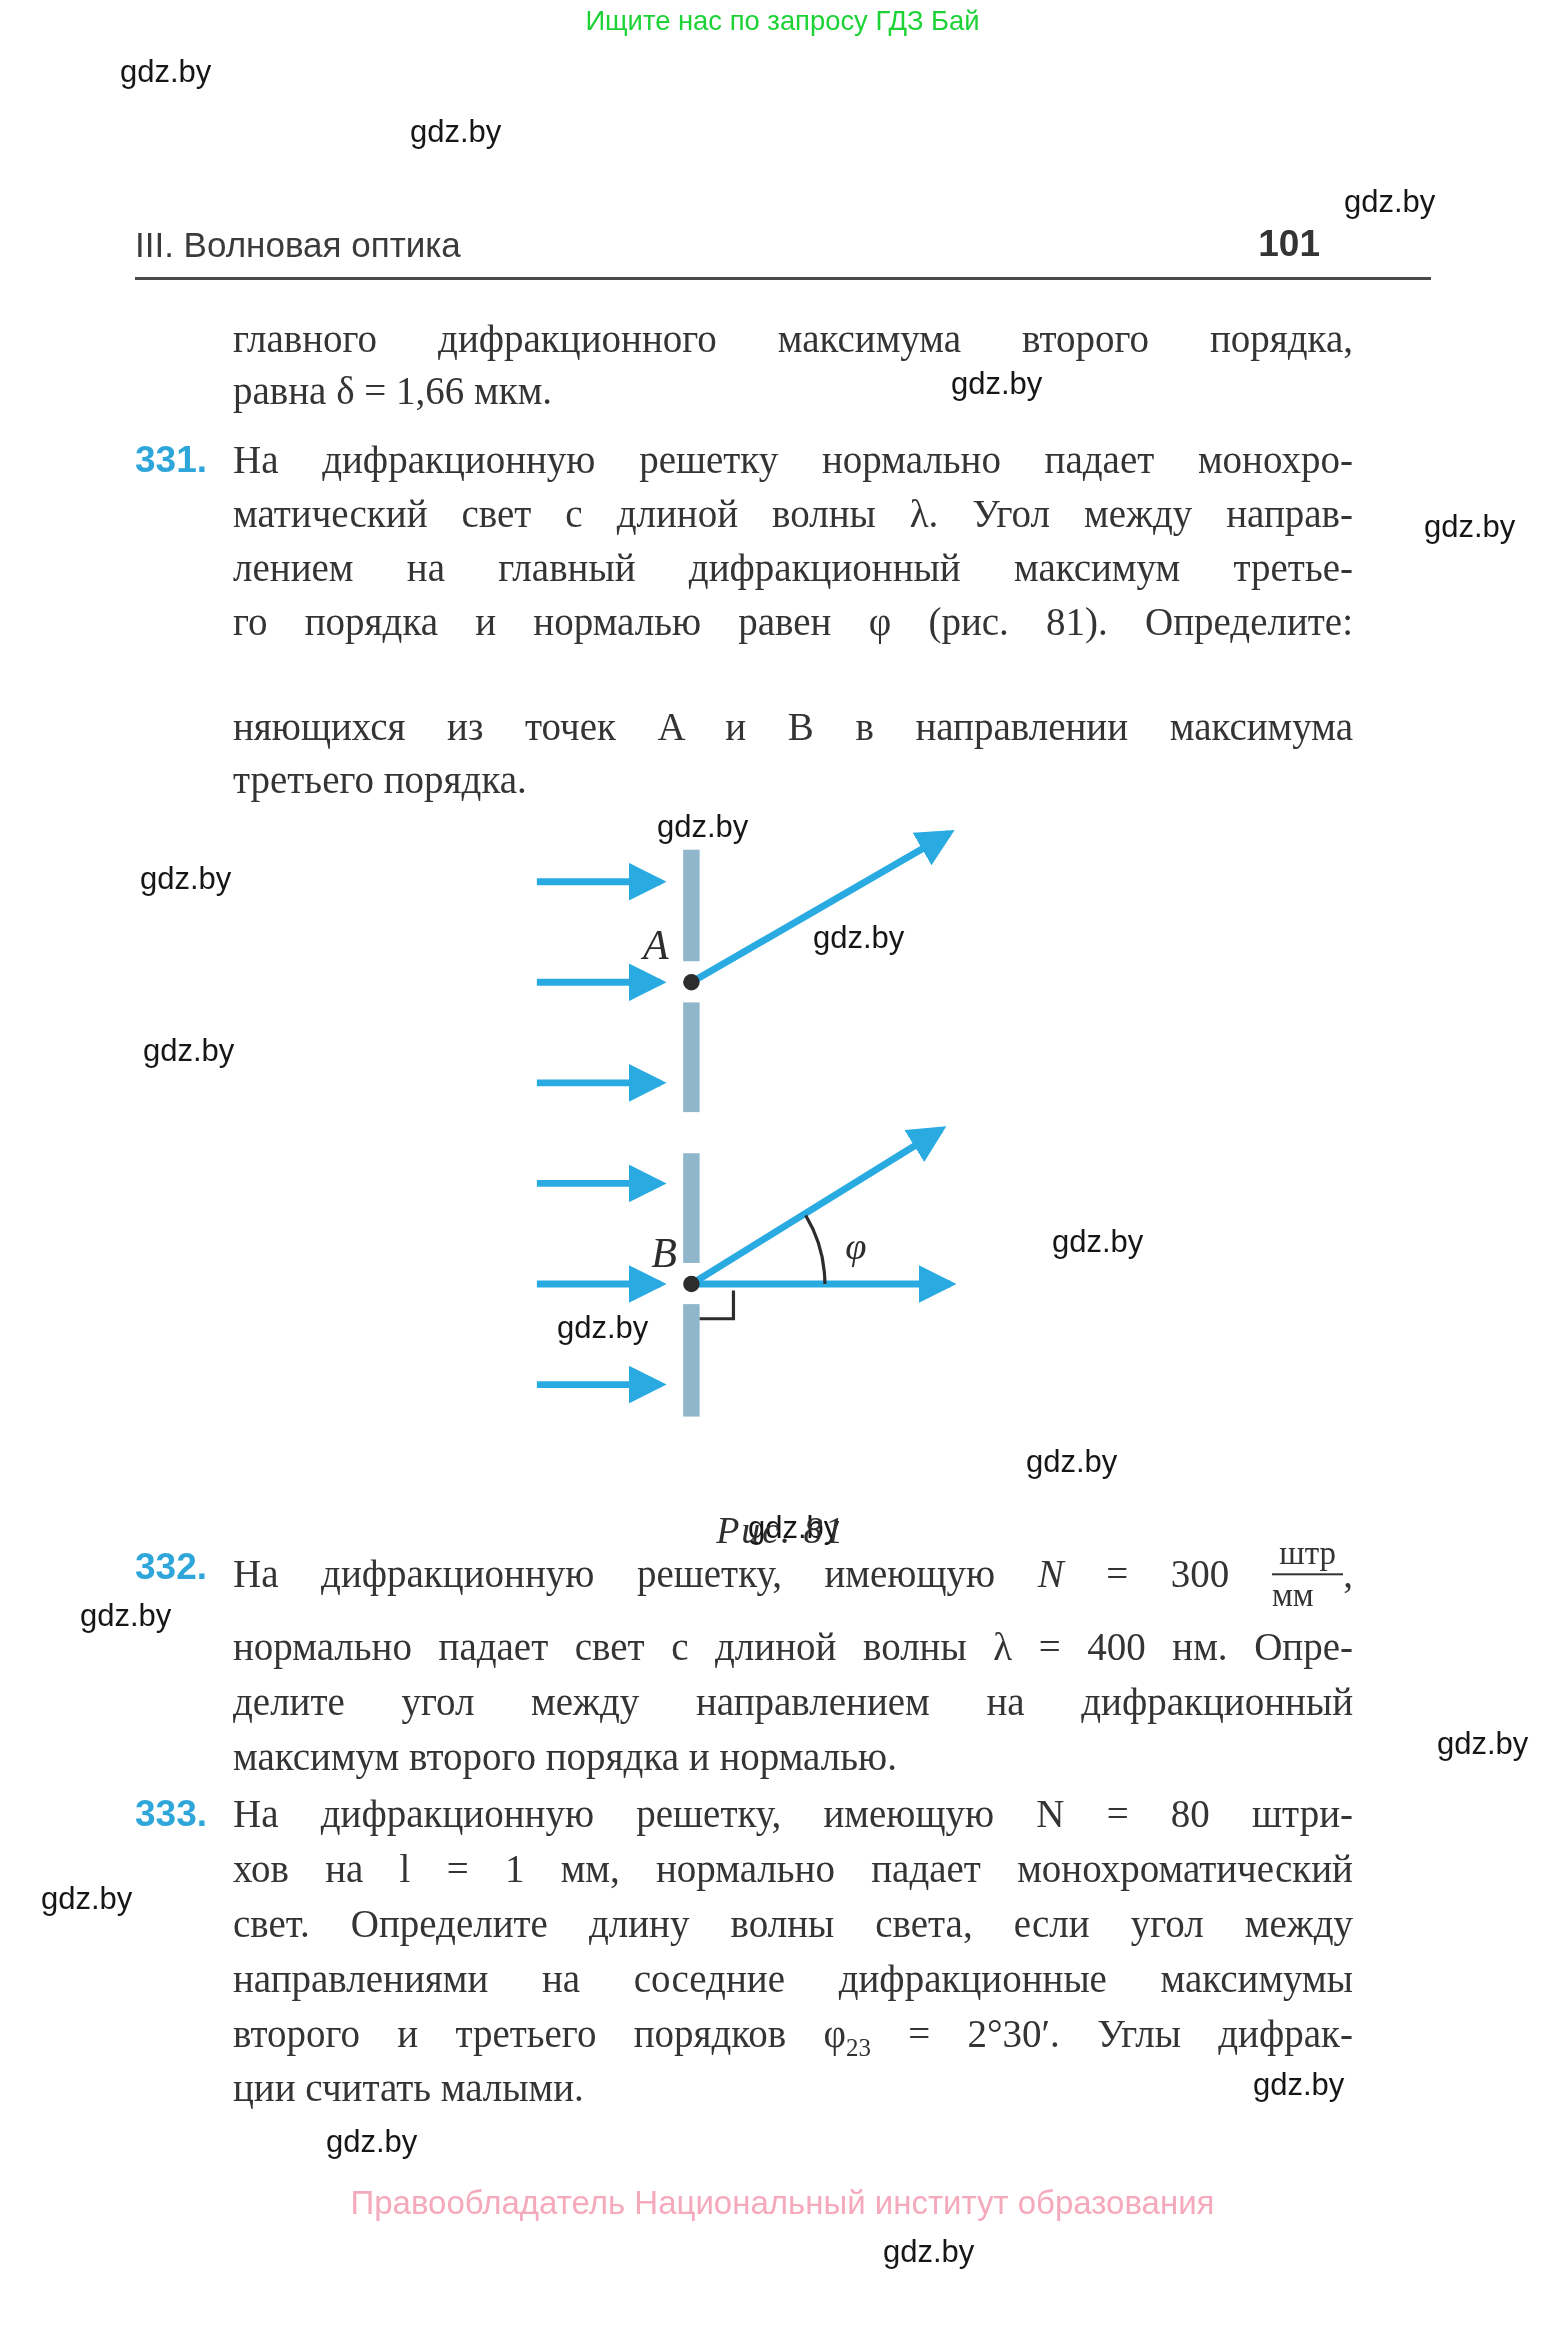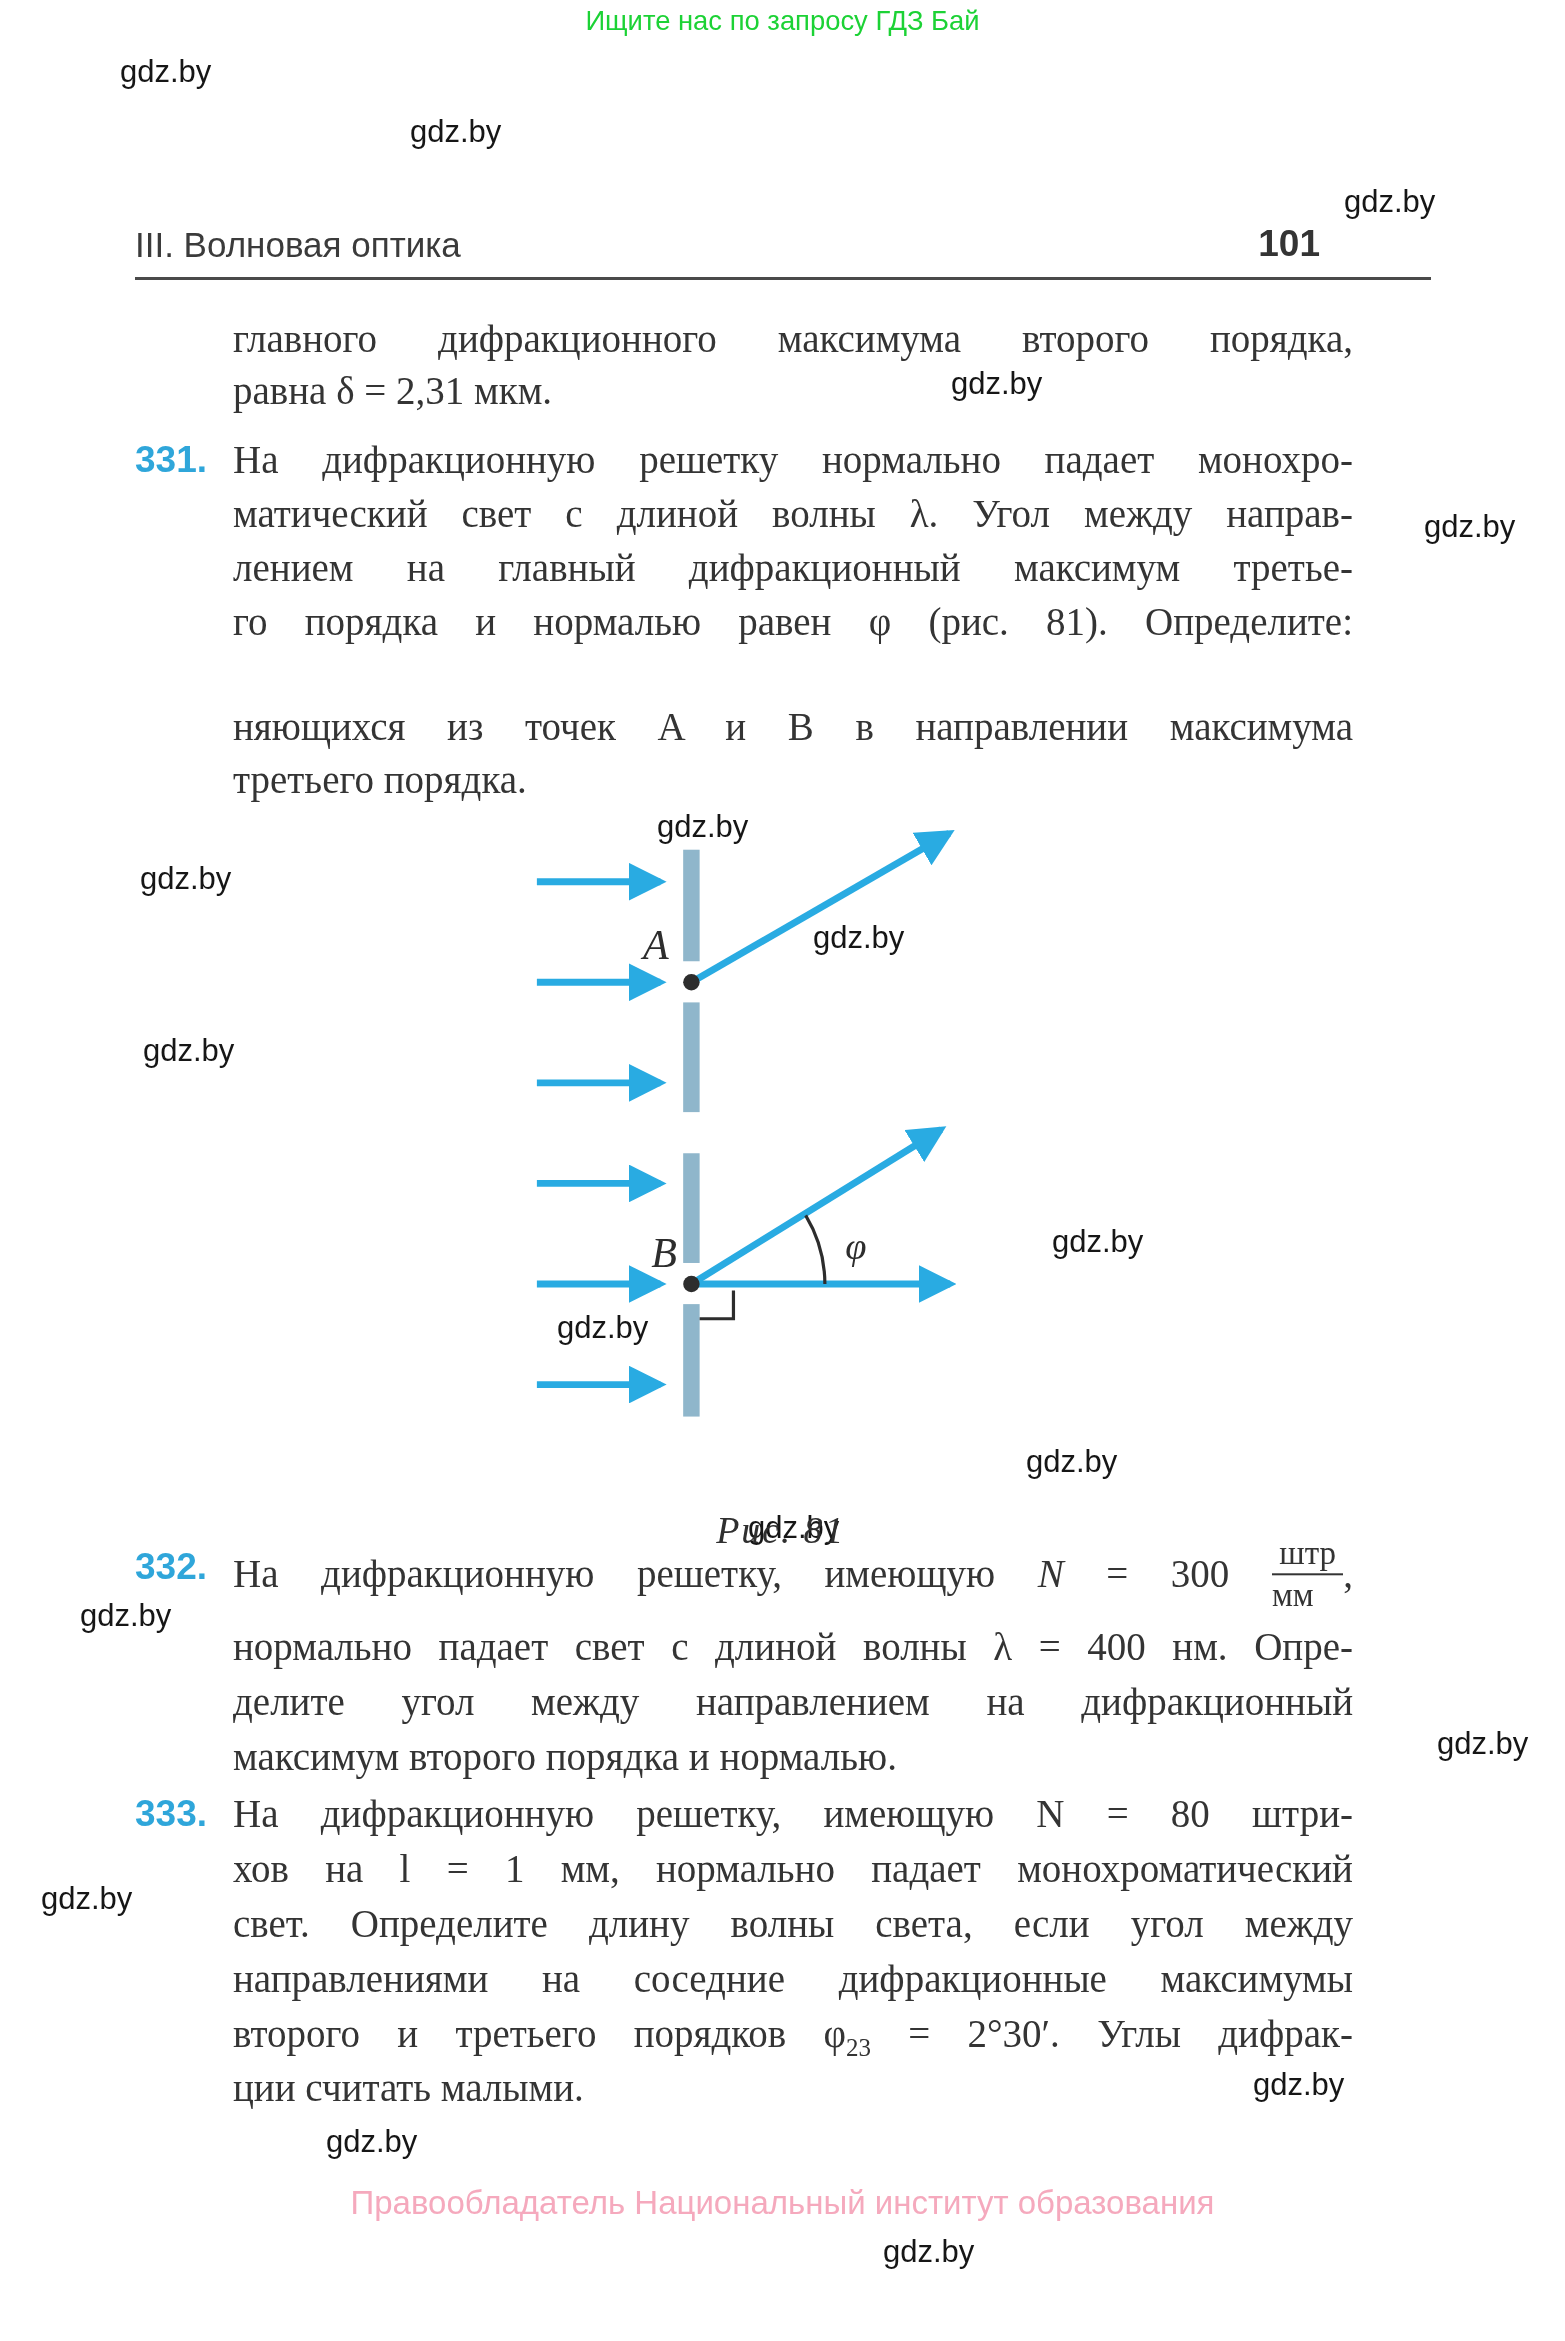--- a/index.html
+++ b/index.html
@@ -69,21 +69,21 @@
   <span class="abs wm" style="left:41px;top:1880px">gdz.by</span>
   <span class="abs wm" style="left:1253px;top:2066px">gdz.by</span>
   <span class="abs wm" style="left:326px;top:2123px">gdz.by</span>
   <span class="abs wm" style="left:883px;top:2233px">gdz.by</span>
 
   <div class="abs chapter">III. Волновая оптика</div>
   <div class="abs pagenum">101</div>
   <div class="abs rule"></div>
 
   <div class="abs bl just" style="top:311px">главного дифракционного максимума второго порядка,</div>
-  <div class="abs bl" style="top:363px">равна δ = 2,31 мкм.</div>
+  <div class="abs bl" style="top:363px">равна δ = 1,66 мкм.</div>
 
   <div class="abs pnum" style="top:432px">331.</div>
   <div class="abs bl just" style="top:432px">На дифракционную решетку нормально падает монохро-</div>
   <div class="abs bl just" style="top:486px">матический свет с длиной волны λ. Угол между направ-</div>
   <div class="abs bl just" style="top:540px">лением на главный дифракционный максимум третье-</div>
   <div class="abs bl just" style="top:594px">го порядка и нормалью равен φ (рис. 81). Определите:</div>
   <div class="abs bl just" style="top:699px">няющихся из точек A и B в направлении максимума</div>
   <div class="abs bl" style="top:752px">третьего порядка.</div>
 
   <svg class="abs" style="left:493px;top:804px" width="512" height="640" viewBox="0 0 560 700">

